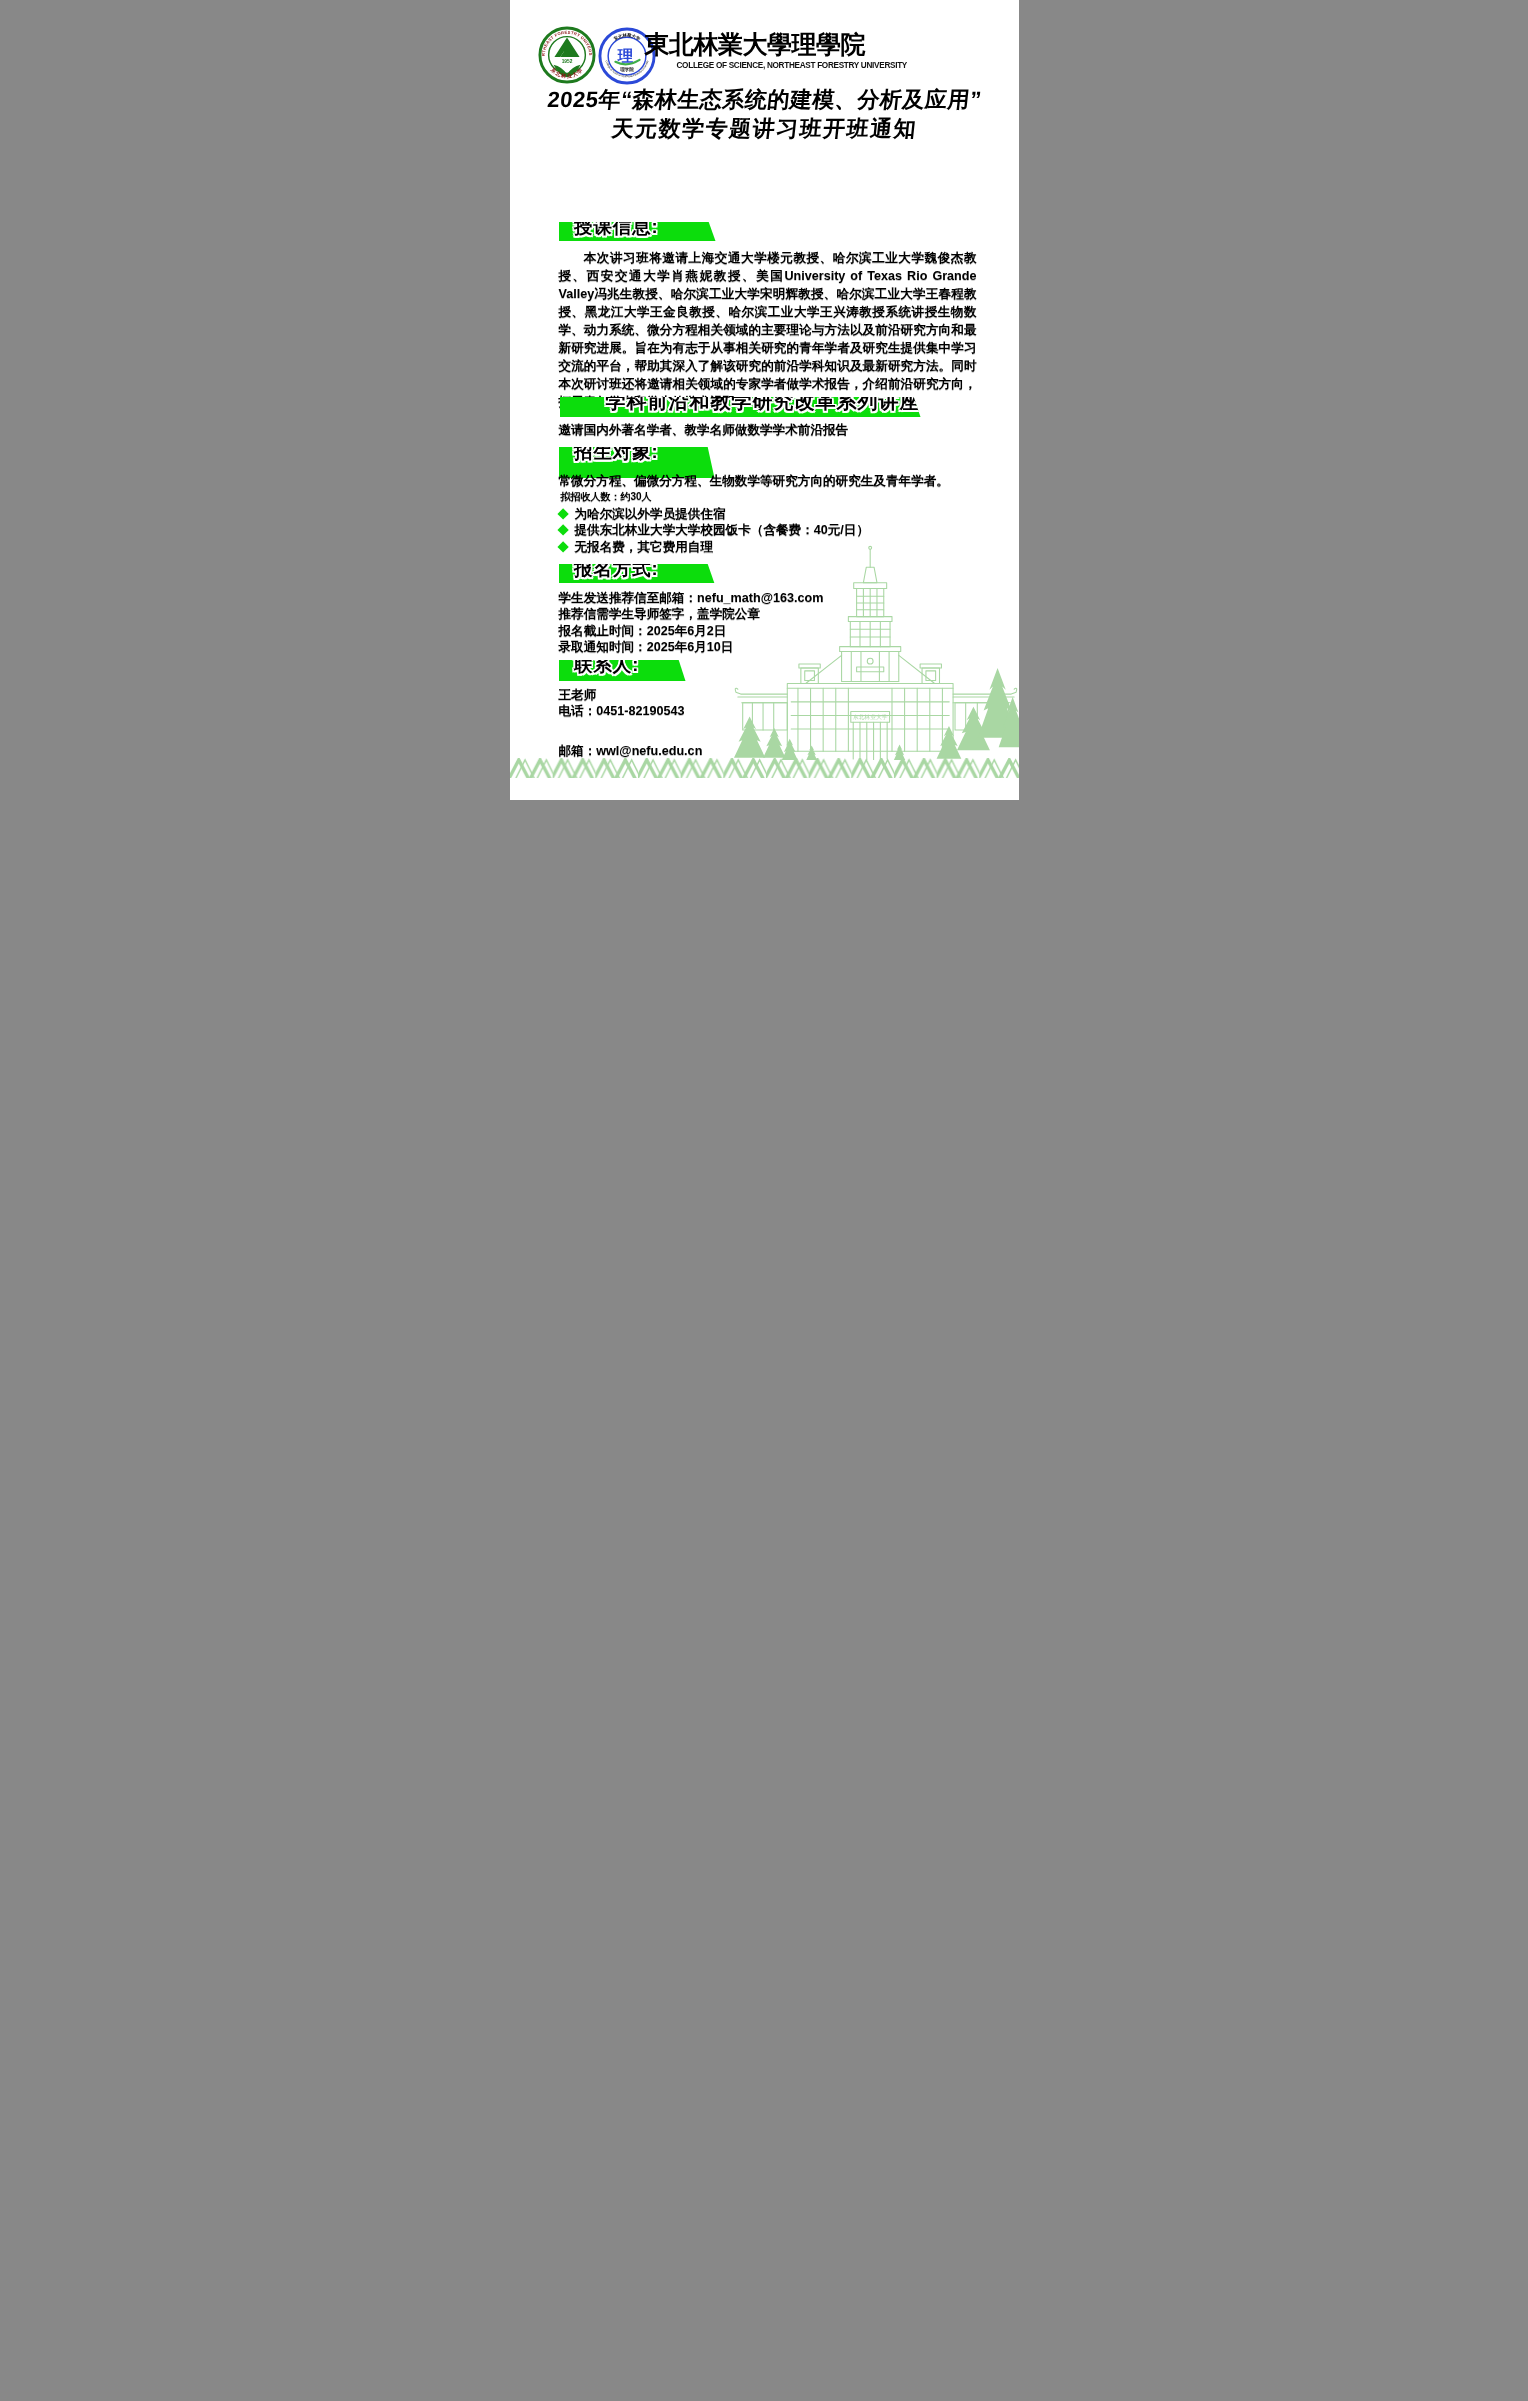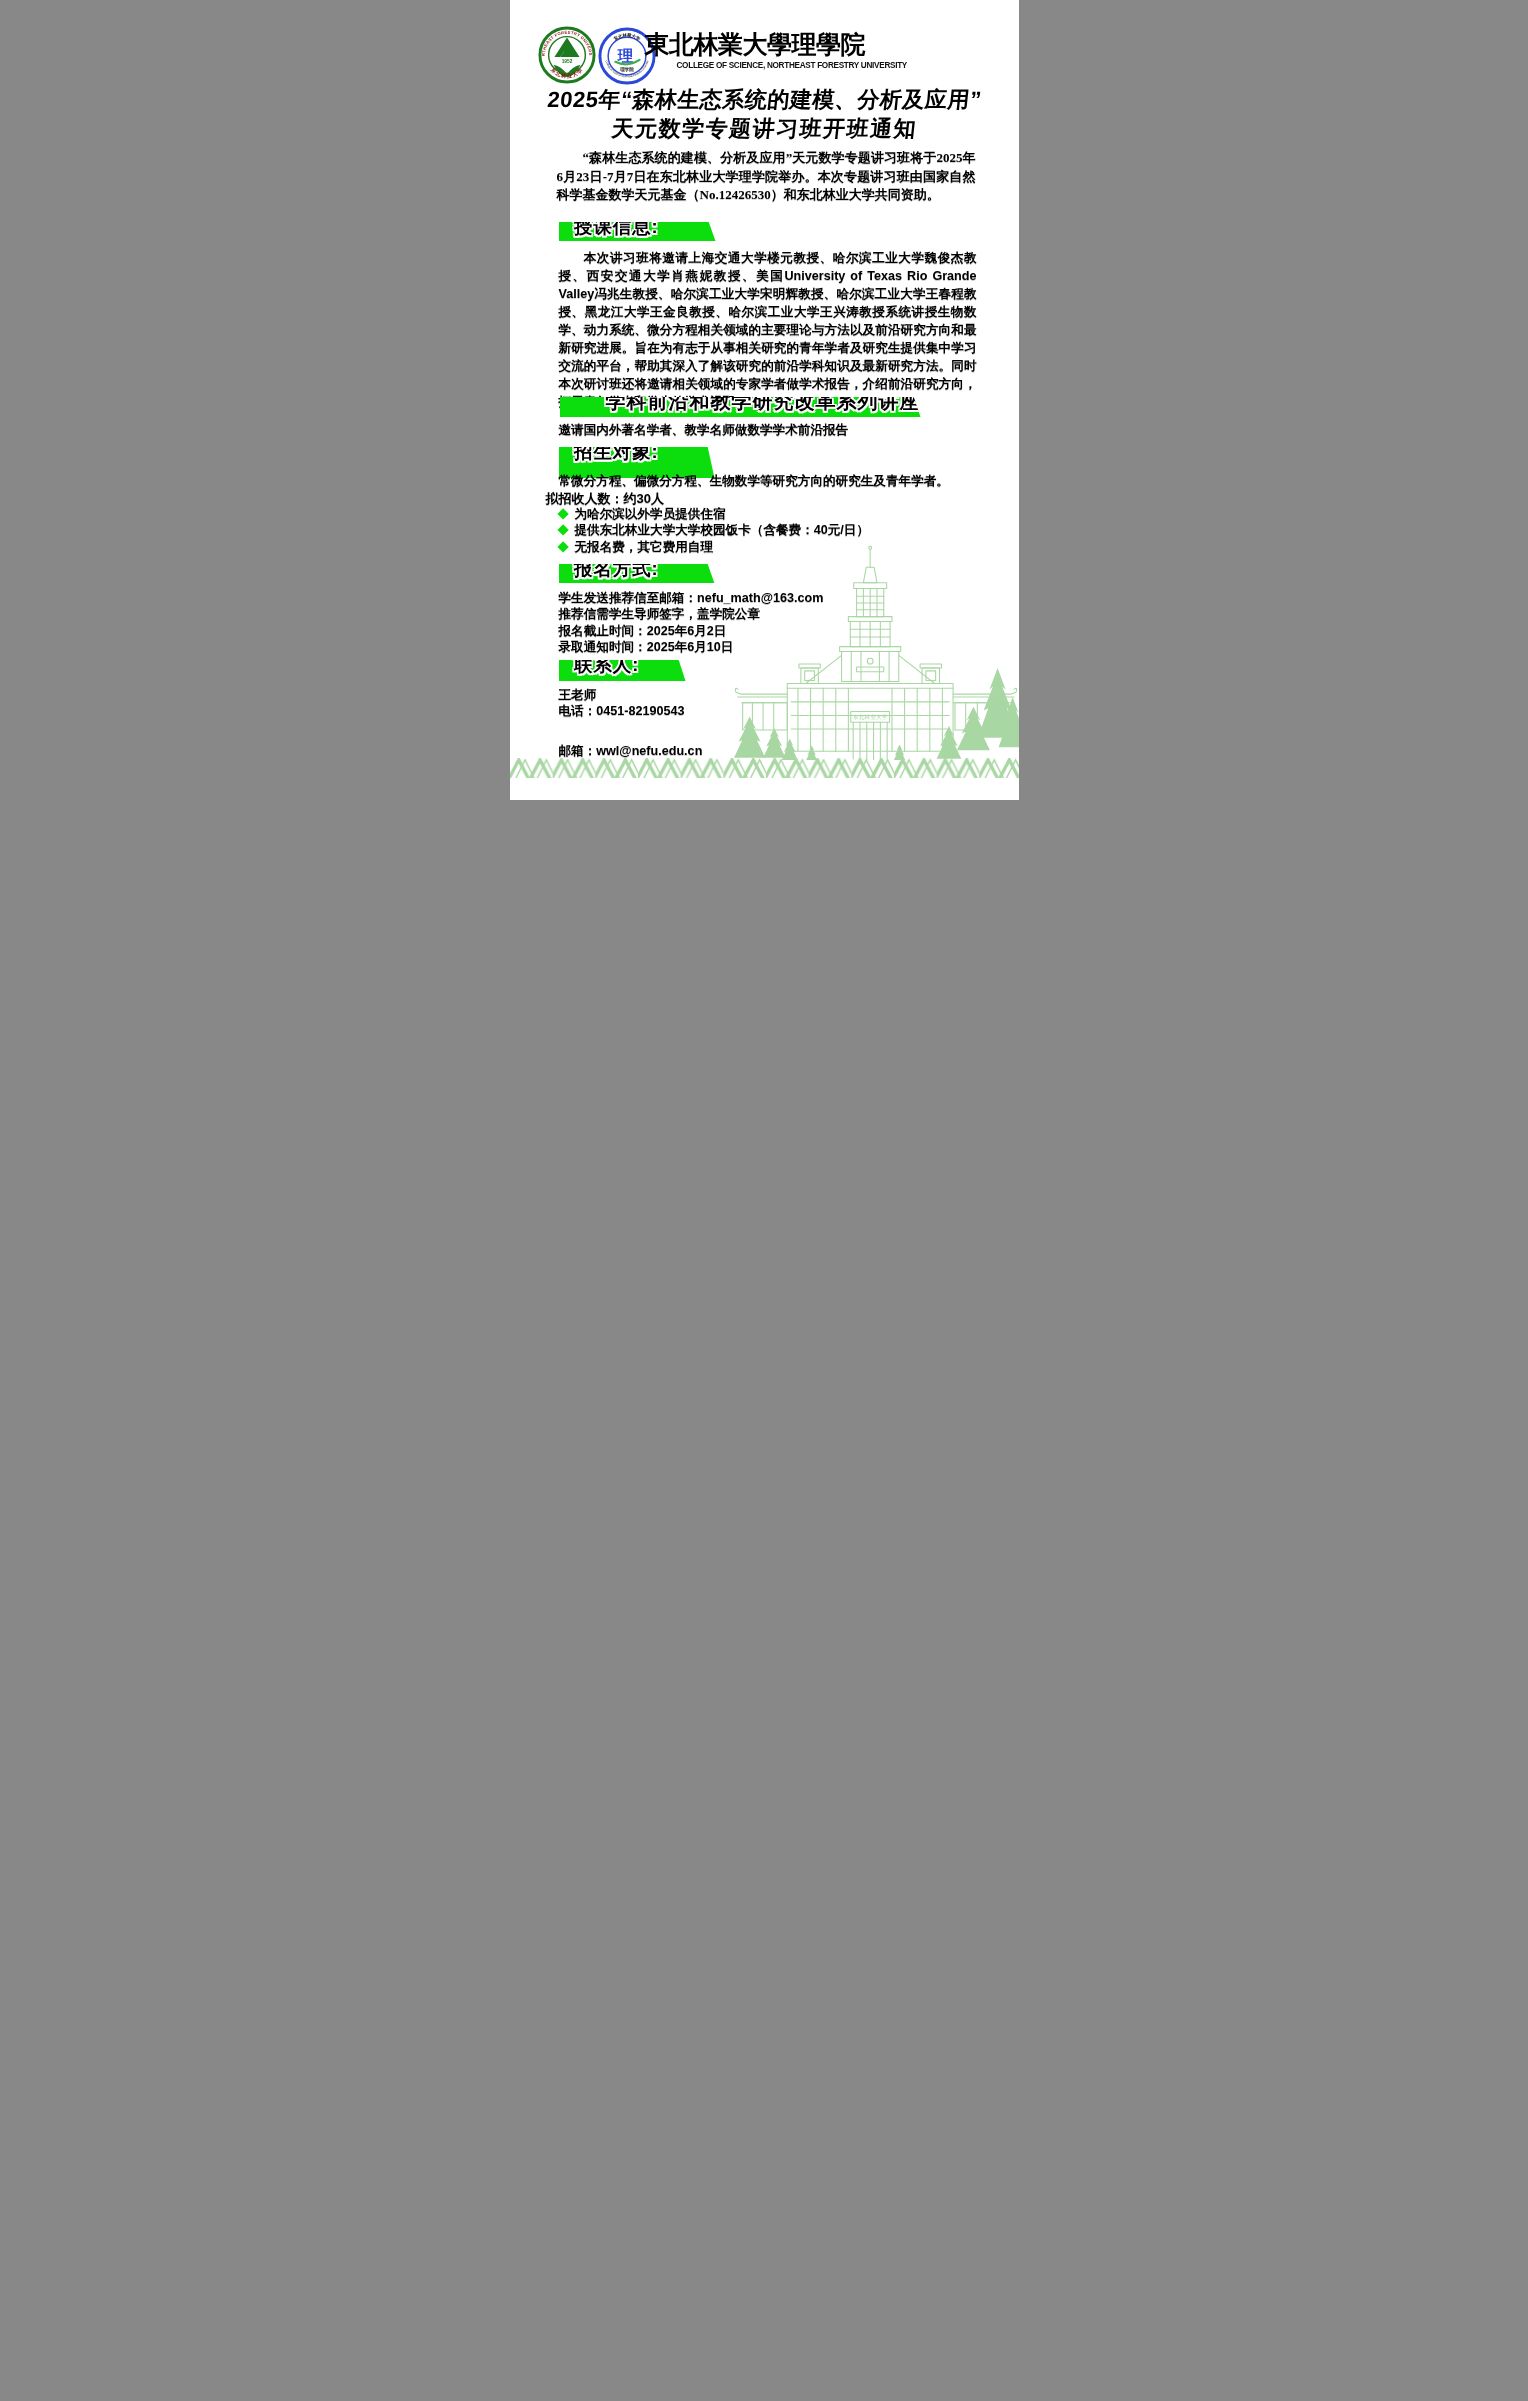--- a/index.html
+++ b/index.html
@@ -64,21 +64,21 @@
   .btext{
     position:absolute;z-index:2;font-weight:bold;color:#000;
     text-shadow:0 1.2px 0 rgba(0,0,0,0.22);
   }
   .teaching-body{
     left:49px;top:249px;width:418px;
     font-size:12.6px;line-height:18px;text-align:justify;text-indent:2em;
   }
   .lectures-subtitle{left:49px;top:422px;font-size:12.6px;}
   .admission-line1{left:49px;top:473px;font-size:12.6px;}
-  .admission-line2{left:36px;top:490px;font-size:13px;}
+  .admission-line2{left:51px;top:490px;font-size:10px;}
   .bullet{position:absolute;z-index:2;display:flex;align-items:flex-start;font-weight:bold;
     font-size:12.6px;color:#000;text-shadow:0 1.2px 0 rgba(0,0,0,0.22);}
   .bullet .diamond{
     width:8.2px;height:8.2px;background:var(--green);flex:0 0 8.2px;
     transform:rotate(45deg);margin:3.9px 7.8px 0 0;
   }
   .bullet-1{left:49px;top:506px;}
   .bullet-2{left:49px;top:522px;}
   .bullet-3{left:49px;top:539px;}
   .reg-line{left:49px;font-size:12.6px;}
@@ -194,21 +194,20 @@
   </svg>
 
   <div class="wordmark-cn">東北林業大學理學院</div>
   <div class="wordmark-en">COLLEGE OF SCIENCE, NORTHEAST FORESTRY UNIVERSITY</div>
 
   <div class="title">
     <div class="title-line l1">2025年“森林生态系统的建模、分析及应用”</div>
     <div class="title-line l2">天元数学专题讲习班开班通知</div>
   </div>
 
-  <div class="intro">“森林生态系统的建模、分析及应用”天元数学专题讲习班将于2025年6月23日-7月7日在东北林业大学理学院举办。本次专题讲习班由国家自然科学基金数学天元基金（No.12426530）和东北林业大学共同资助。</div>
 
   <div class="banner banner-teaching">
     <div class="btxt">授课信息:</div>
   </div>
   <div class="btext teaching-body">本次讲习班将邀请上海交通大学楼元教授、哈尔滨工业大学魏俊杰教授、西安交通大学肖燕妮教授、美国University of Texas Rio Grande Valley冯兆生教授、哈尔滨工业大学宋明辉教授、哈尔滨工业大学王春程教授、黑龙江大学王金良教授、哈尔滨工业大学王兴涛教授系统讲授生物数学、动力系统、微分方程相关领域的主要理论与方法以及前沿研究方向和最新研究进展。旨在为有志于从事相关研究的青年学者及研究生提供集中学习交流的平台，帮助其深入了解该研究的前沿学科知识及最新研究方法。同时本次研讨班还将邀请相关领域的专家学者做学术报告，介绍前沿研究方向，拓展青年学者和学生的学术视野。</div>
 
   <div class="banner banner-lectures">
     <div class="btxt">学科前沿和教学研究改革系列讲座</div>
   </div>
   <div class="btext lectures-subtitle">邀请国内外著名学者、教学名师做数学学术前沿报告</div>

